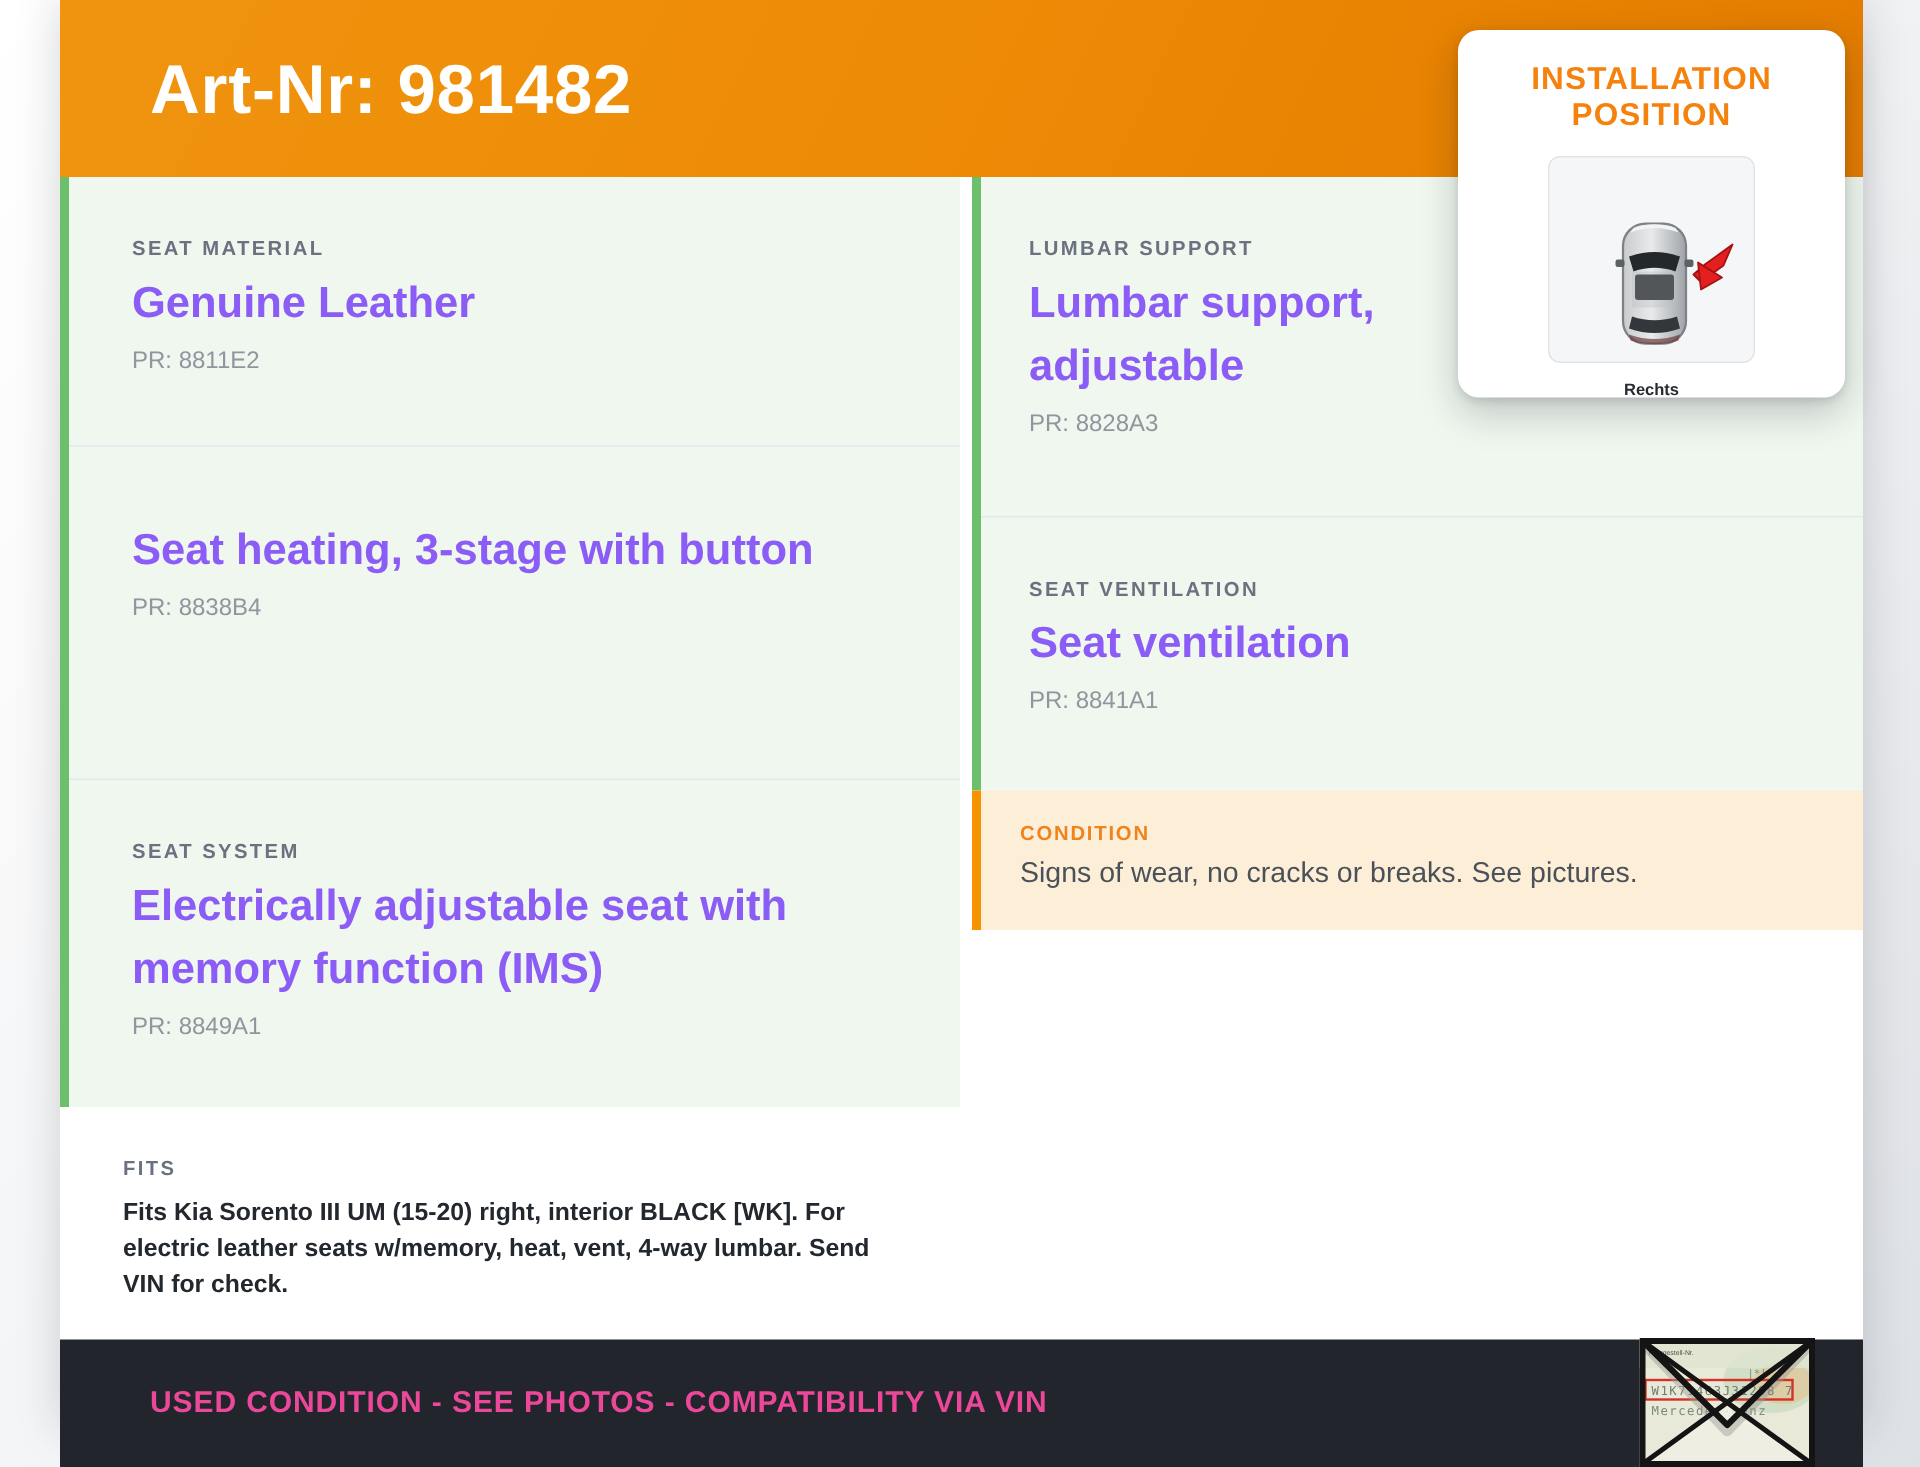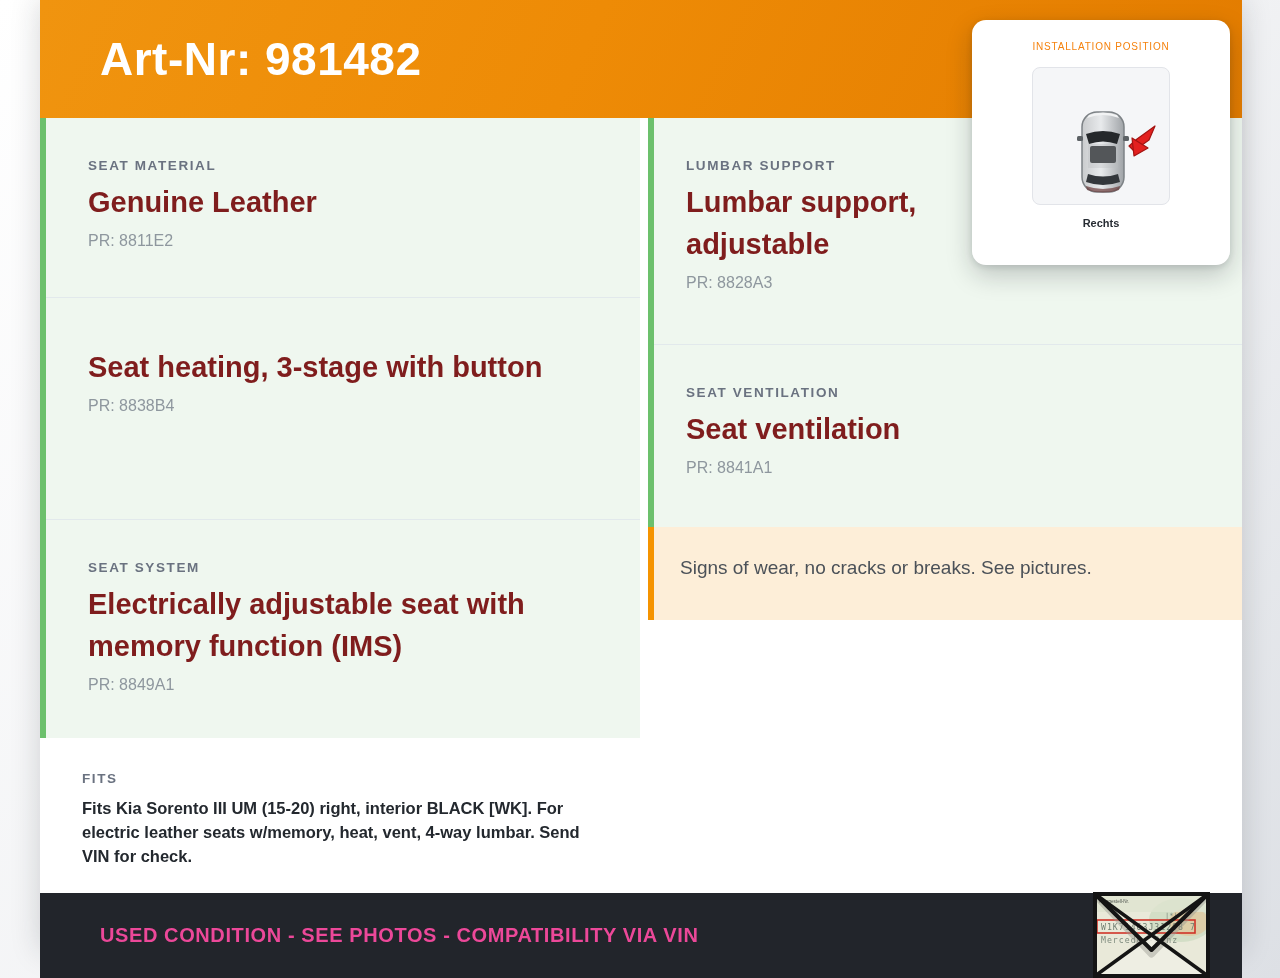--- a/index.html
+++ b/index.html
@@ -34,21 +34,21 @@
   .sec-2l { height: 222px; }
   .sec-3l { height: 218px; }
   .sec-1r { height: 227px; }
   .sec-2r { height: 182px; }
   .label {
     font-size: 13.5px; font-weight: 700; letter-spacing: 1.6px;
     color: #6a7280; text-transform: uppercase;
   }
   .title {
     margin-top: 8px; font-size: 29px; font-weight: 700;
-    color: #7f1d1d; line-height: 1.45;
+    color: #8b5cf6; line-height: 1.45;
   }
   .pr { margin-top: 9px; font-size: 16px; color: #8e979e; }
   
   .condition {
     position: absolute; left: 608px; top: 527px; width: 594px; height: 93px;
     background: #fdeed8; border-left: 6px solid #f59300; padding: 21px 28px 0 26px;
   }
   .condition .label { color: #ef831c; letter-spacing: 1.2px; }
   .condition .cond-text { margin-top: 9px; font-size: 19px; color: #4b5158; }
   
@@ -66,21 +66,21 @@
     color: #ec4899; font-size: 20px; font-weight: 700; letter-spacing: .6px;
   }
   
   .install-card {
     position: absolute; left: 932px; top: 20px; width: 258px; height: 245px;
     background: #ffffff; border-radius: 14px; text-align: center; padding-top: 21px;
     box-shadow: 0 10px 26px rgba(20,25,30,.22), 0 2px 6px rgba(20,25,30,.12);
     z-index: 5;
   }
   .install-title {
-    font-size: 10px; font-weight: 400; letter-spacing: .8px; color: #f5820d;
+    font-size: 21px; font-weight: 700; letter-spacing: .8px; color: #f5820d;
   }
   .car-box {
     width: 138px; height: 138px; margin: 15px auto 0;
     background: #f5f6f8; border: 1px solid #e2e4e9; border-radius: 8px;
   }
   .install-value { margin-top: 12px; font-size: 11px; font-weight: 700; color: #272c33; }
   
   .vin-doc {
     position: absolute; left: 1053px; top: 892px; width: 117px; height: 86px; z-index: 6;
   }
@@ -127,20 +127,21 @@
         </div>
         <div class="section sec-2r">
           <div class="label">SEAT VENTILATION</div>
           <div class="title">Seat ventilation</div>
           <div class="pr">PR: 8841A1</div>
         </div>
       </div>
     </div>
 
     <div class="condition">
+      <div class="label">CONDITION</div>
       <div class="cond-text">Signs of wear, no cracks or breaks. See pictures.</div>
     </div>
 
     <div class="install-card">
       <div class="install-title">INSTALLATION POSITION</div>
       <div class="car-box">
         <svg width="136" height="136" viewBox="0 0 136 136">
           <defs>
             <linearGradient id="carBody" x1="0" y1="0" x2="1" y2="0">
               <stop offset="0" stop-color="#c9cbcd"></stop>

